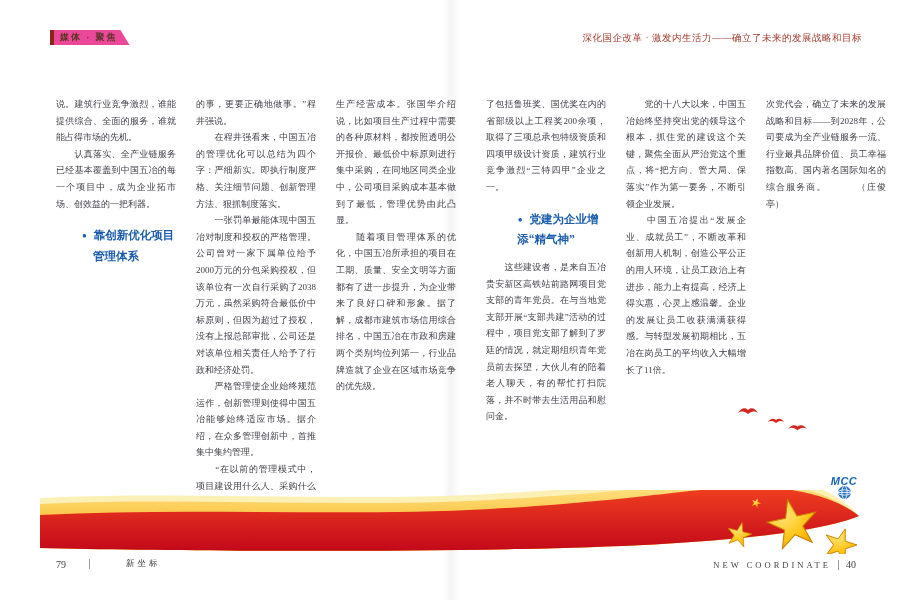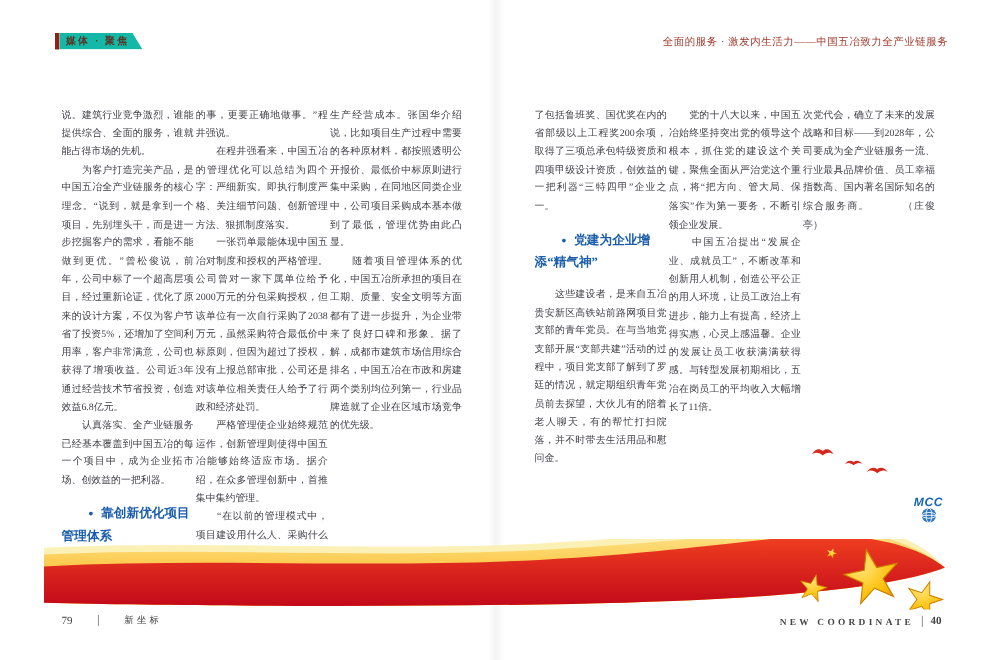--- a/index.html
+++ b/index.html
@@ -6,103 +6,102 @@
   body{
     width:900px;height:600px;background:#ffffff;position:relative;overflow:hidden;
     font-family:"Liberation Serif","DejaVu Serif",serif;
   }
   .spread{position:absolute;inset:0;}
 
   
   .badge{position:absolute;left:50px;top:30px;height:15px;display:flex;align-items:stretch;}
   .badge-bar{width:4px;background:#8e2418;}
   .badge-text{
-    background:#14b8a6;color:#5a3424;font-size:9px;line-height:15px;
+    background:#ec4899;color:#5a3424;font-size:9px;line-height:15px;
     padding:0 12px 0 6px;letter-spacing:2px;font-weight:bold;
     clip-path:polygon(0 0,88% 0,100% 100%,0 100%);
   }
   .header-title{
     position:absolute;right:38px;top:32px;font-size:9.5px;color:#a03a2c;
     letter-spacing:0.5px;white-space:nowrap;
   }
 
   
-  .page{position:absolute;top:96px;display:flex;gap:2px;}
+  .page{position:absolute;top:96px;display:flex;gap:20px;}
   .page-left{left:56px;}
   .page-right{left:486px;}
   .col{
     width:120px;height:402px;overflow:hidden;
     font-size:9px;line-height:16.6px;color:#3e3e47;
     text-align:justify;text-justify:inter-character;
   }
   .para{margin:0;}
   .sec-heading{
     color:#1a5dab;font-size:11.5px;font-weight:bold;
-    margin:13px 0 9px;line-height:1.8;text-indent:2.1em;text-align:left;
+    margin:13px 0 9px;line-height:1.8;text-indent:2.1em;text-align:center;
   }
   .sec-heading .bullet{font-size:8px;vertical-align:1px;margin-right:7px;}
 
   .gutter{
     position:absolute;left:443px;top:0;width:16px;height:600px;
     background:linear-gradient(90deg,rgba(0,0,0,0) 0%,rgba(0,0,0,0.045) 50%,rgba(0,0,0,0) 100%);
   }
 
   
   .birds{position:absolute;left:730px;top:406px;}
-  .mcc-logo{position:absolute;left:822px;top:452px;width:44px;text-align:center;line-height:1;}
+  .mcc-logo{position:absolute;left:822px;top:476px;width:44px;text-align:center;line-height:1;}
   .mcc-text{
     display:block;color:#1766b4;font-weight:bold;font-style:italic;font-size:11px;
     font-family:"Liberation Sans","DejaVu Sans",sans-serif;letter-spacing:0.5px;
   }
   .mcc-globe{margin-top:-2px;}
   .wave{position:absolute;left:40px;top:490px;}
 
   
   .footer-left{position:absolute;left:56px;top:558px;font-size:9px;color:#444;display:flex;align-items:center;gap:16px;}
-  .footer-right{position:absolute;right:44px;top:559px;font-size:8px;color:#444;letter-spacing:2px;display:flex;align-items:center;font-weight:bold;}
+  .footer-right{position:absolute;right:44px;top:559px;font-size:8px;color:#444;letter-spacing:2px;display:flex;align-items:center;}
   .footer-num{font-size:10px;letter-spacing:0;}
   .footer-div{display:inline-block;width:1px;height:10px;background:#999;margin:0 7px;}
-  .footer-journal{letter-spacing:3px;font-size:8.5px;}
+  .footer-journal{letter-spacing:3px;font-size:8.5px;margin-left:13px;}
 </style>
 </head>
 <body>
 
 <div class="spread">
 
   <div class="badge">
     <span class="badge-bar"></span>
     <span class="badge-text">媒体 · 聚焦</span>
   </div>
-  <div class="header-title">全面的服务 · 激发内生活力——中国五冶致力全产业链服务</div>
+  <div class="header-title">深化国企改革 · 激发内生活力——确立了未来的发展战略和目标</div>
 
   <div class="gutter"></div>
 
   <section class="page page-left">
     <div class="col">
         <p class="para">说。建筑行业竞争激烈，谁能提供综合、全面的服务，谁就能占得市场的先机。</p>
-        <p class="para">　　为客户打造完美产品，是中国五冶全产业链服务的核心理念。“说到，就是拿到一个项目，先别埋头干，而是进一步挖掘客户的需求，看能不能做到更优。”曾松俊说，前年，公司中标了一个超高层项目，经过重新论证，优化了原来的设计方案，不仅为客户节省了投资5%，还增加了空间利用率，客户非常满意，公司也获得了增项收益。公司近3年通过经营技术节省投资，创造效益6.8亿元。</p>
         <p class="para">　　认真落实、全产业链服务已经基本覆盖到中国五冶的每一个项目中，成为企业拓市场、创效益的一把利器。</p>
         <h3 class="sec-heading"><span class="bullet">●</span>靠创新优化项目管理体系</h3>
       </div>
     <div class="col">
         <p class="para">的事，更要正确地做事。”程井强说。</p>
         <p class="para">　　在程井强看来，中国五冶的管理优化可以总结为四个字：严细新实。即执行制度严格、关注细节问题、创新管理方法、狠抓制度落实。</p>
         <p class="para">　　一张罚单最能体现中国五冶对制度和授权的严格管理。公司曾对一家下属单位给予2000万元的分包采购授权，但该单位有一次自行采购了2038万元，虽然采购符合最低价中标原则，但因为超过了授权，没有上报总部审批，公司还是对该单位相关责任人给予了行政和经济处罚。</p>
         <p class="para">　　严格管理使企业始终规范运作，创新管理则使得中国五冶能够始终适应市场。据介绍，在众多管理创新中，首推集中集约管理。</p>
         <p class="para">　　“在以前的管理模式中，项目建设用什么人、采购什么原材料等都是项目经理说了算，甚至可以代表公司签字盖章，权力几乎不受制约，对企业带来的风险非同小可。”总法律顾问张国华说。</p>
       </div>
     <div class="col">
         <p class="para">生产经营成本。张国华介绍说，比如项目生产过程中需要的各种原材料，都按照透明公开报价、最低价中标原则进行集中采购，在同地区同类企业中，公司项目采购成本基本做到了最低，管理优势由此凸显。</p>
         <p class="para">　　随着项目管理体系的优化，中国五冶所承担的项目在工期、质量、安全文明等方面都有了进一步提升，为企业带来了良好口碑和形象。据了解，成都市建筑市场信用综合排名，中国五冶在市政和房建两个类别均位列第一，行业品牌造就了企业在区域市场竞争的优先级。</p>
       </div>
   </section>
 
   <section class="page page-right">
     <div class="col">
-        <p class="para">了包括鲁班奖、国优奖在内的省部级以上工程奖200余项，取得了三项总承包特级资质和四项甲级设计资质，创效益的一把利器“三特四甲”企业之一。</p>
+        <p class="para">了包括鲁班奖、国优奖在内的省部级以上工程奖200余项，取得了三项总承包特级资质和四项甲级设计资质，建筑行业竞争激烈“三特四甲”企业之一。</p>
         <h3 class="sec-heading"><span class="bullet">●</span>党建为企业增添“精气神”</h3>
         <p class="para">　　这些建设者，是来自五冶贵安新区高铁站前路网项目党支部的青年党员。在与当地党支部开展“支部共建”活动的过程中，项目党支部了解到了罗廷的情况，就定期组织青年党员前去探望，大伙儿有的陪着老人聊天，有的帮忙打扫院落，并不时带去生活用品和慰问金。</p>
       </div>
     <div class="col">
         <p class="para">　　党的十八大以来，中国五冶始终坚持突出党的领导这个根本，抓住党的建设这个关键，聚焦全面从严治党这个重点，将“把方向、管大局、保落实”作为第一要务，不断引领企业发展。</p>
         <p class="para">　　中国五冶提出“发展企业、成就员工”，不断改革和创新用人机制，创造公平公正的用人环境，让员工政治上有进步，能力上有提高，经济上得实惠，心灵上感温馨。企业的发展让员工收获满满获得感。与转型发展初期相比，五冶在岗员工的平均收入大幅增长了11倍。</p>
       </div>
     <div class="col">
         <p class="para">次党代会，确立了未来的发展战略和目标——到2028年，公司要成为全产业链服务一流、行业最具品牌价值、员工幸福指数高、国内著名国际知名的综合服务商。　　　（庄俊亭）</p>
       </div>

